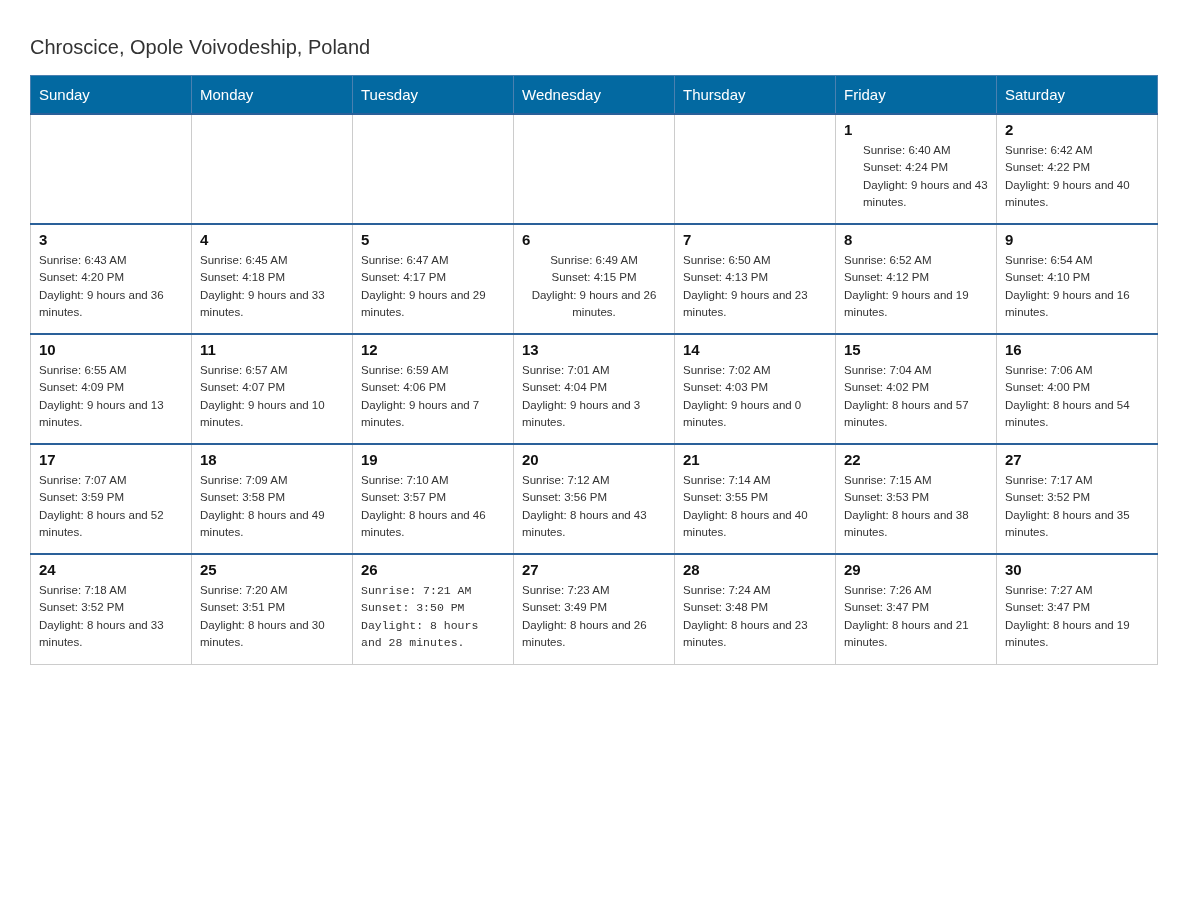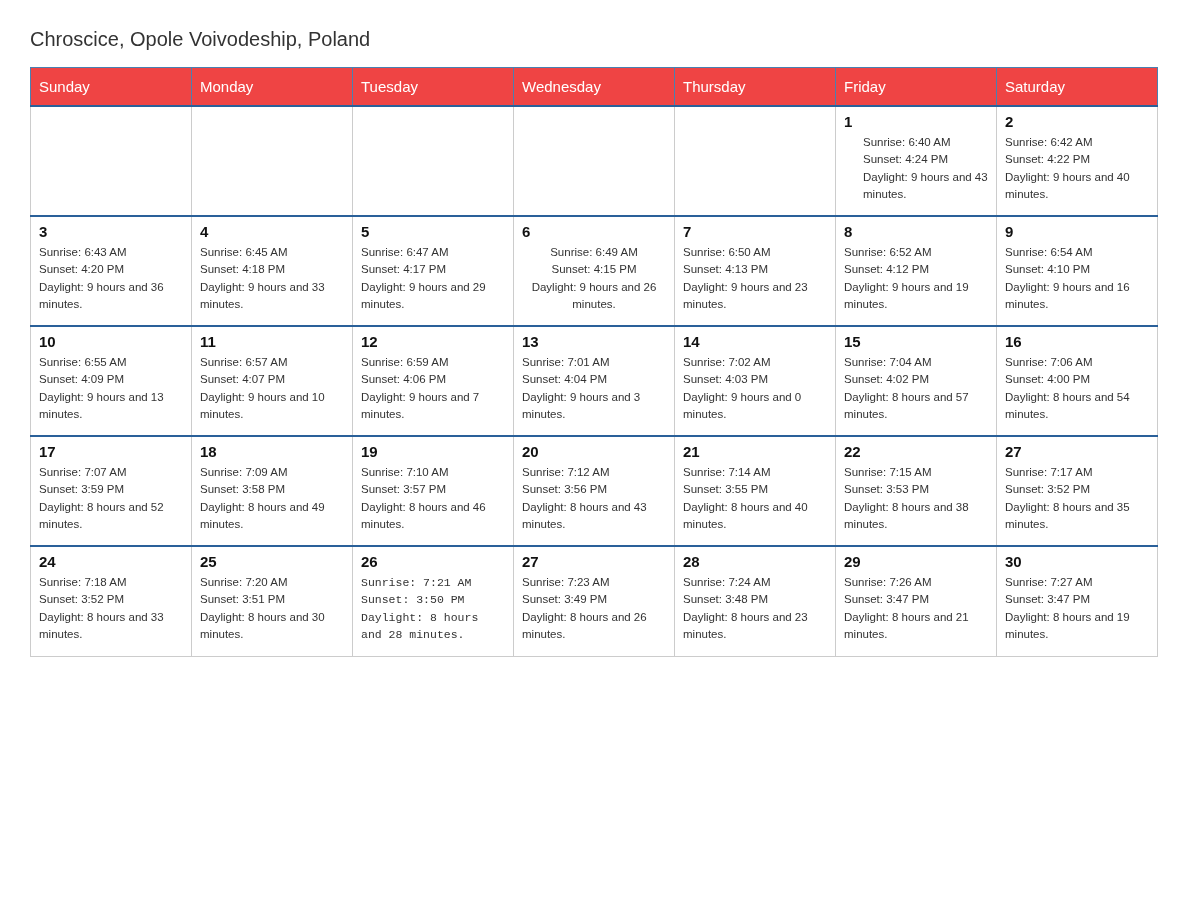--- a/index.html
+++ b/index.html
@@ -22,29 +22,29 @@
     }
     .calendar-title {
       font-size: 52px;
       font-weight: normal;
       color: #111;
       line-height: 1.1;
     }
     .calendar-subtitle {
       font-size: 20px;
       color: #333;
-      margin-top: 8px;
+      margin-top: 16px;
     }
     .calendar-table {
       width: 100%;
       border-collapse: collapse;
       margin-top: 8px;
     }
     .calendar-table th {
-      background: #ef4444;
+      background: #0369a1;
       color: #ffffff;
       font-size: 15px;
       font-weight: normal;
       padding: 10px 8px;
       text-align: left;
       border: 1px solid #4a80b0;
     }
     .calendar-table td {
       border: 1px solid #ccc;
       vertical-align: top;

